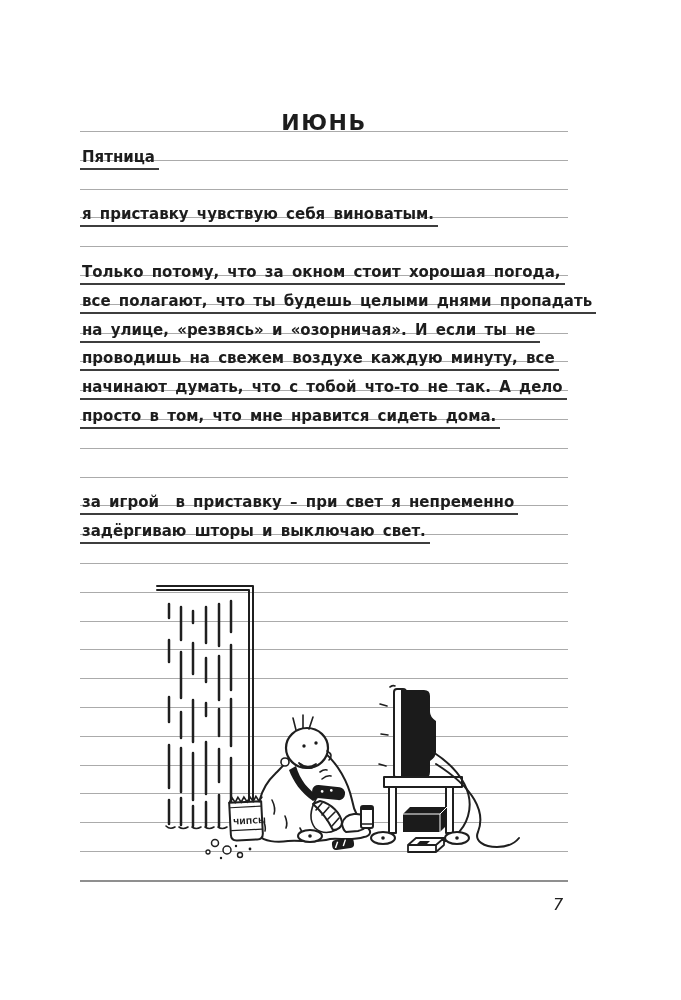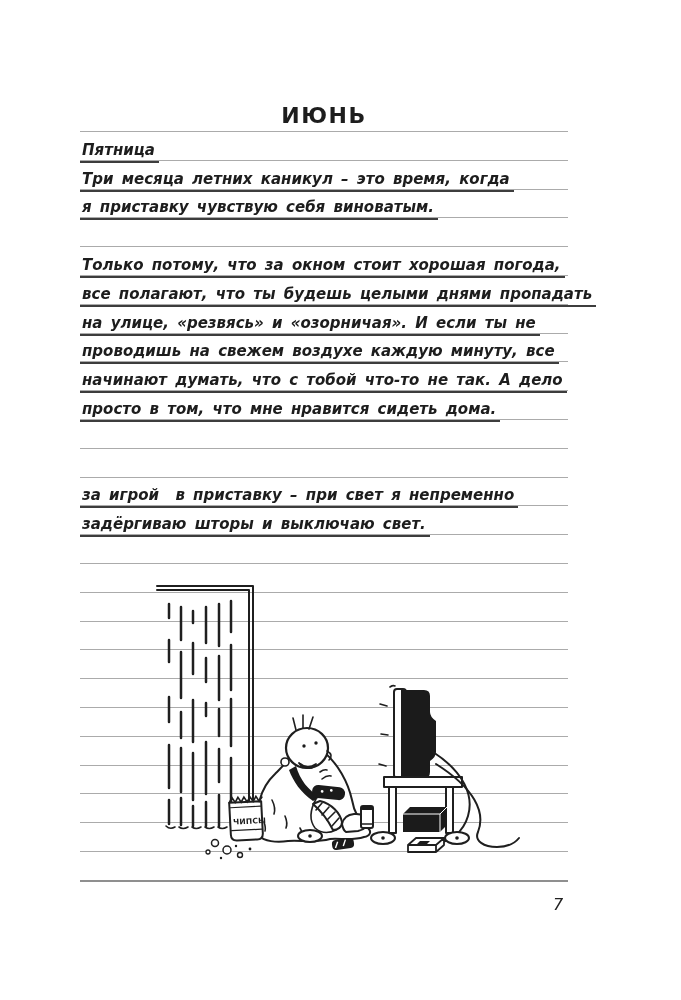--- a/index.html
+++ b/index.html
@@ -13,27 +13,27 @@
   }
   .rule{
     position:absolute;left:80px;width:488px;height:1px;
     background:#ababab;
   }
   .rule-bold{height:2px;background:#8f8f8f;}
   .row{
     position:absolute;left:80px;width:488px;height:22px;
     line-height:20px;font-size:15px;font-weight:700;
     white-space:nowrap;
+    margin-top:7px;
   }
   .row .u{
     display:inline-block;white-space:pre;
     border-bottom:2px solid #3d3d3d;
     padding:0 4px 1px 2px;
     word-spacing:3px;
-    font-style:italic;
   }
   .title{
     top:103px;height:28px;line-height:26px;
     font-size:22px;text-align:center;letter-spacing:1.5px;
   }
   .pageno{
     position:absolute;left:545px;top:895px;width:26px;height:22px;
     text-align:center;font-size:16px;font-style:italic;font-weight:400;
     color:#222;
   }
@@ -75,21 +75,20 @@
       <div class="rule" style="top: 765px;"></div>
       <div class="rule" style="top: 793px;"></div>
       <div class="rule" style="top: 822px;"></div>
       <div class="rule" style="top: 851px;"></div>
       <div class="rule rule-bold" style="top: 880px;"></div>
     </div>
 
   <div class="row title">ИЮНЬ</div>
 
   <div class="row" style="top:140px"><span class="u">Пятница</span></div>
-  <div class="row" style="top:169px"><span class="u">Три месяца летних каникул – это время, когда</span></div>
   <div class="row" style="top:197px"><span class="u">я приставку чувствую себя виноватым.</span></div>
   <div class="row" style="top:255px"><span class="u">Только потому, что за окном стоит хорошая погода,</span></div>
   <div class="row" style="top:313px"><span class="u">на улице, «резвясь» и «озорничая». И если ты не</span></div>
   <div class="row" style="top:284px"><span class="u">все полагают, что ты будешь целыми днями пропадать</span></div>
   <div class="row" style="top:341px"><span class="u">проводишь на свежем воздухе каждую минуту, все</span></div>
   <div class="row" style="top:370px"><span class="u">начинают думать, что с тобой что-то не так. А дело</span></div>
   <div class="row" style="top:399px"><span class="u">просто в том, что мне нравится сидеть дома.</span></div>
   <div class="row" style="top:485px"><span class="u">за игрой  в приставку – при свет я непременно</span></div>
   <div class="row" style="top:514px"><span class="u">задёргиваю шторы и выключаю свет.</span></div>
 

